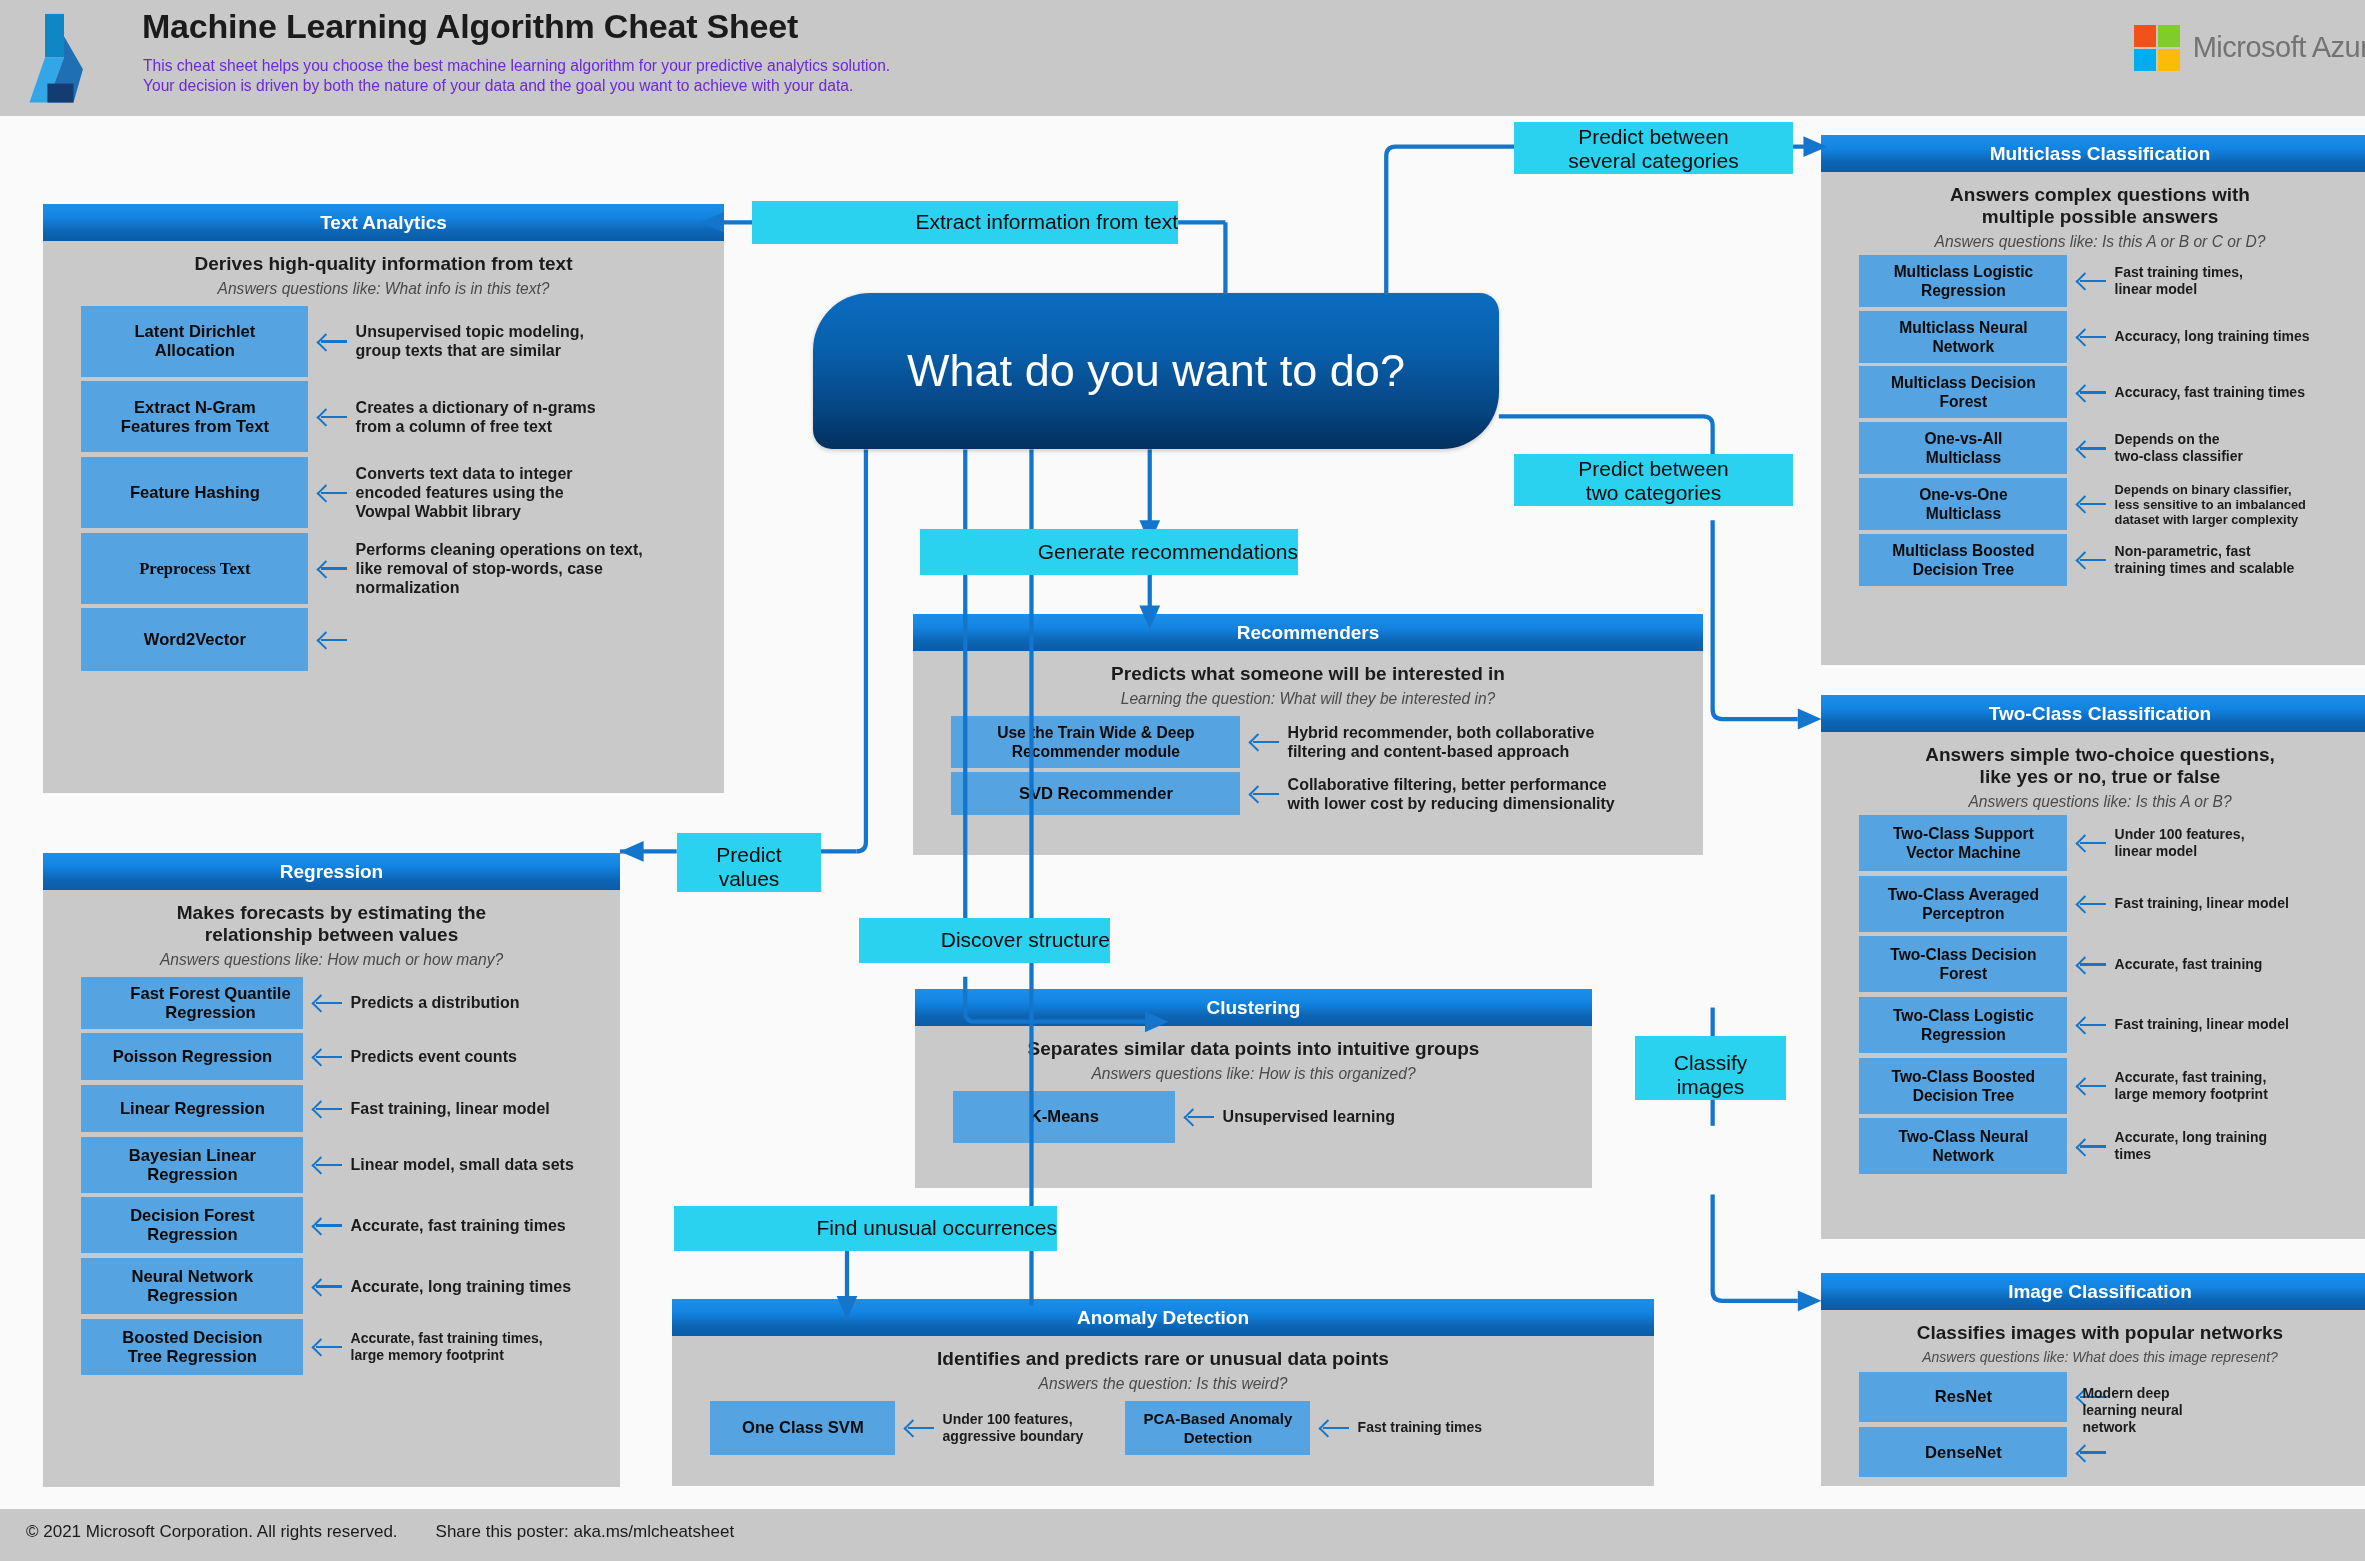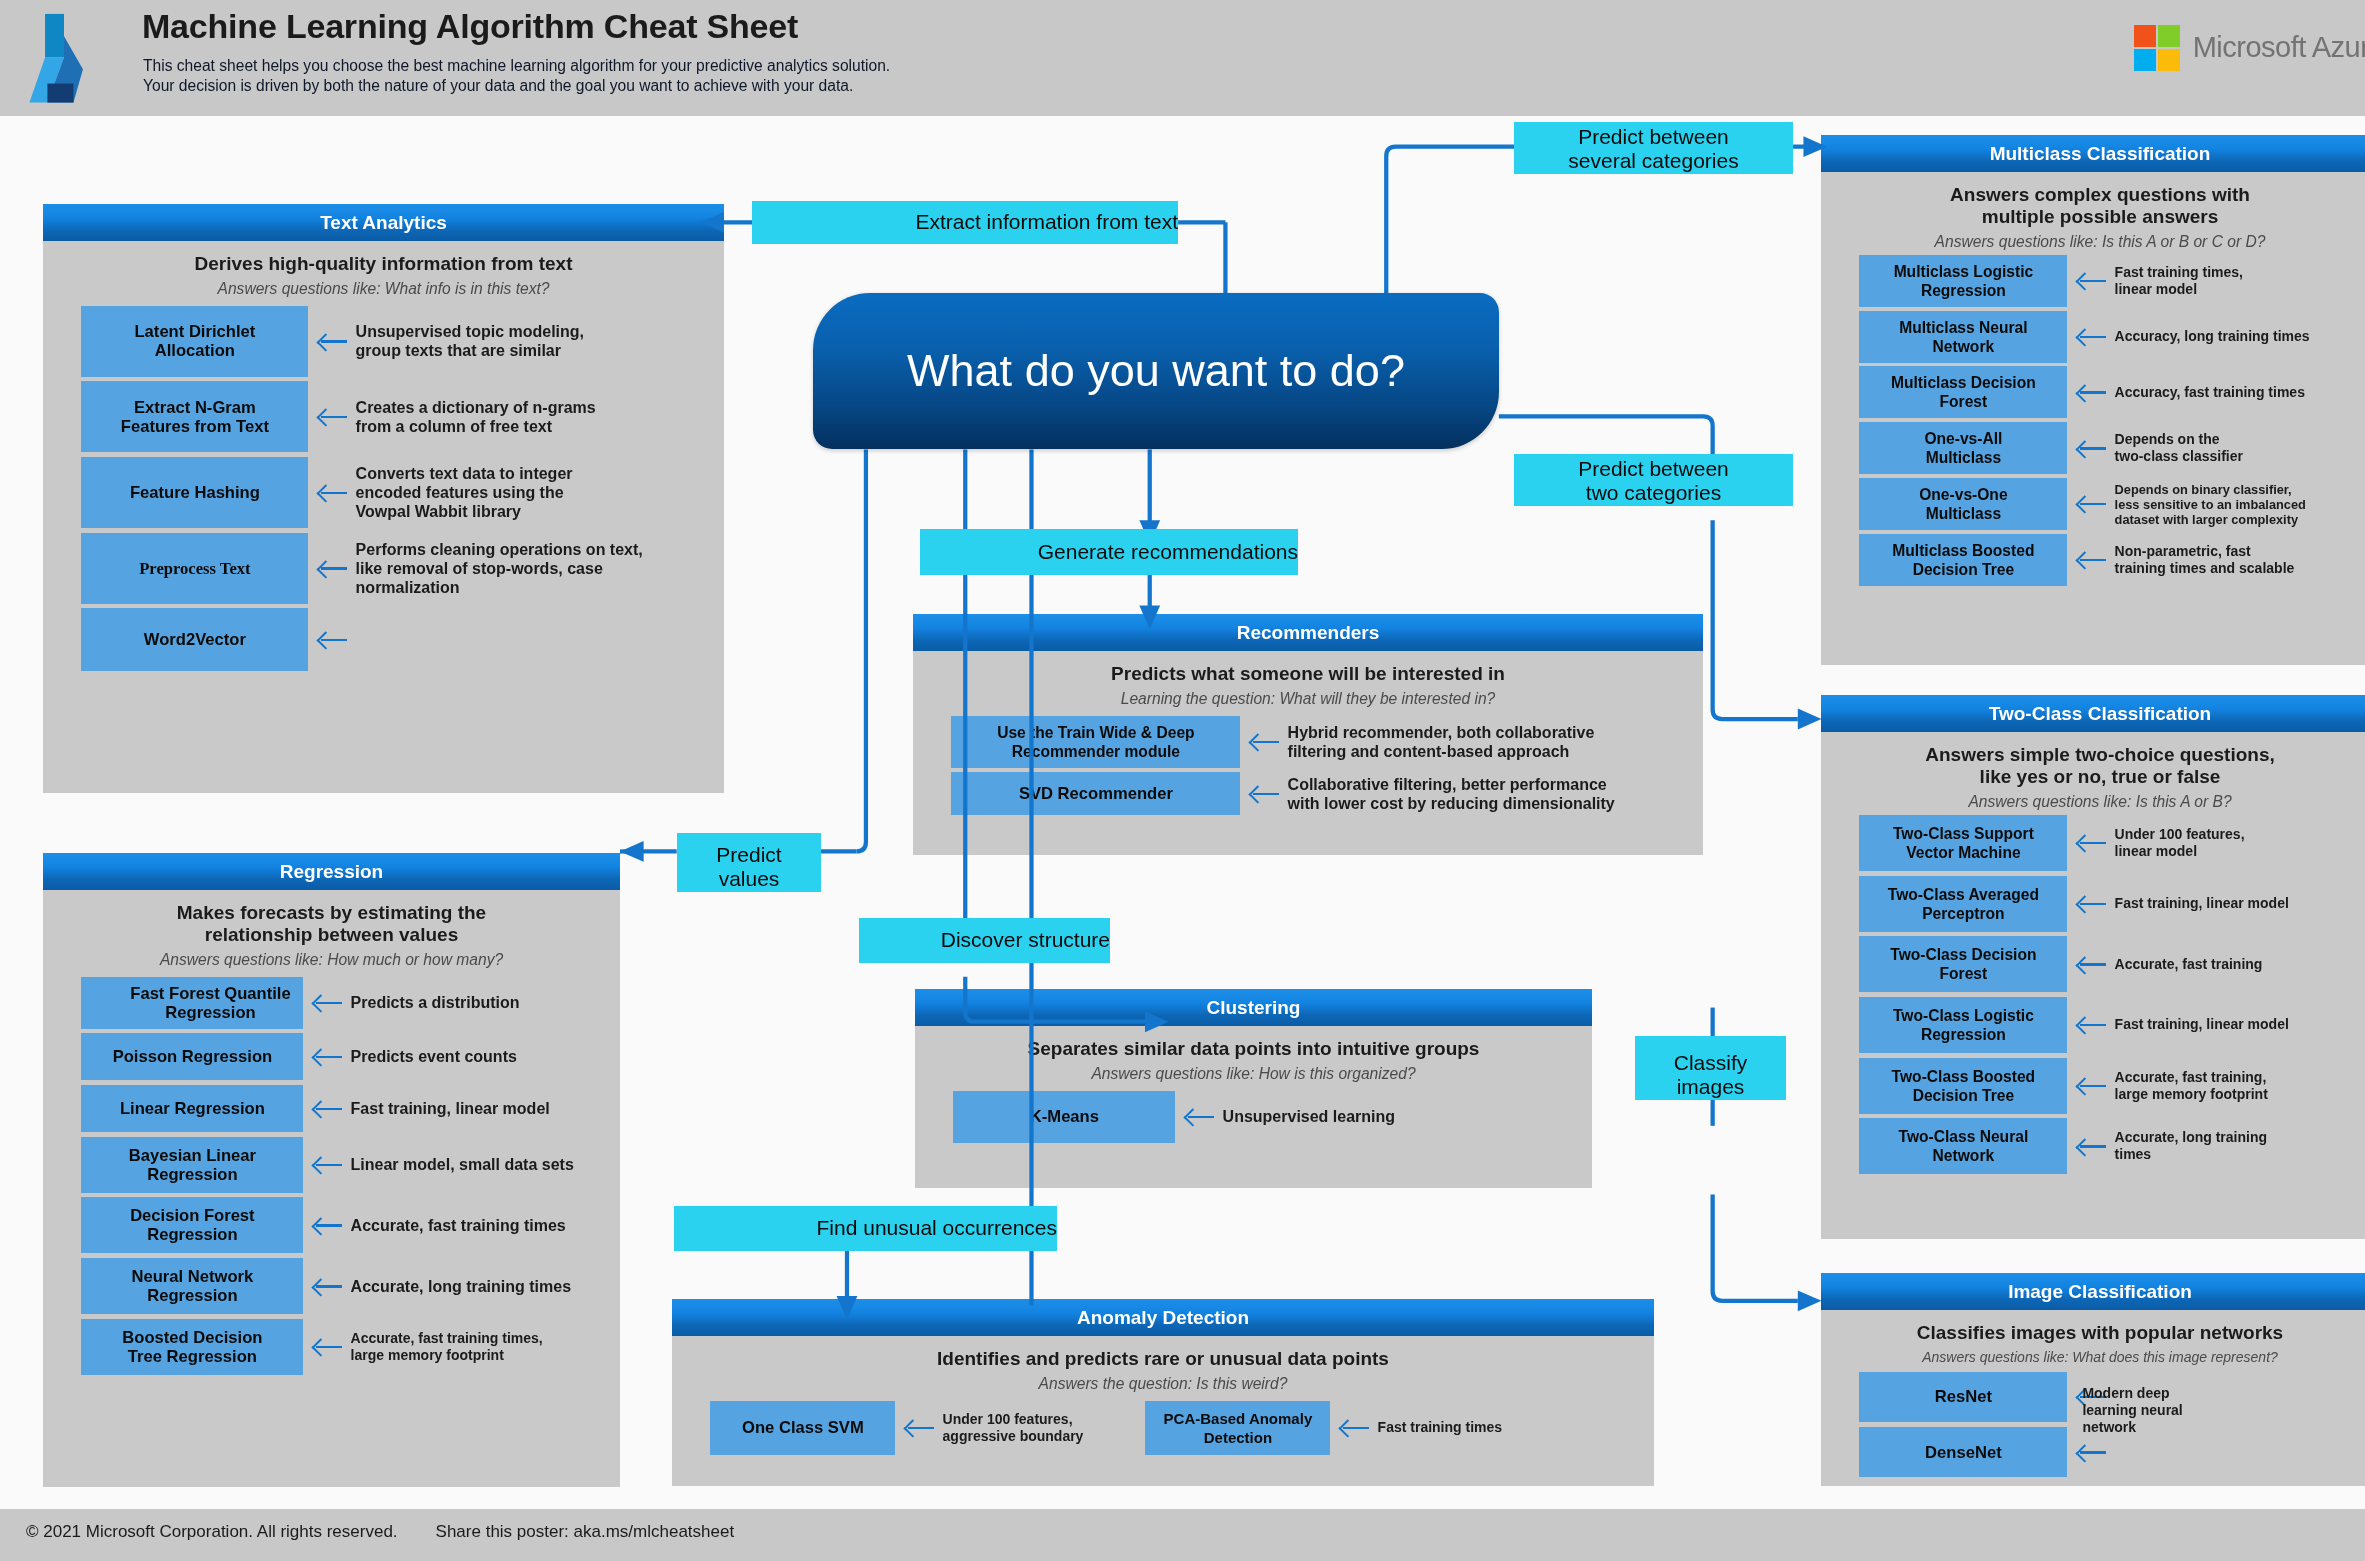--- a/index.html
+++ b/index.html
@@ -18,21 +18,21 @@
   }
   .azure-logo{
     position:absolute;left:19px;top:10.4px;width:90px;height:95px;
   }
   .hdr-title{
     position:absolute;left:142px;top:6.6px;
     font-size:34px;font-weight:bold;color:#1b1b1b;letter-spacing:-0.2px;
   }
   .hdr-sub{
     position:absolute;left:143px;top:56px;
-    font-size:15.6px;line-height:20px;color:#0f172a;
+    font-size:15.6px;line-height:20px;color:#6d28d9;
   }
   .ms-azure{
     position:absolute;right:28px;top:24.6px;display:flex;align-items:center;gap:12.3px;
   }
   .ms-squares{display:grid;grid-template-columns:22px 22px;grid-template-rows:22px 22px;gap:2.8px;}
   .ms-azure-text{font-size:29px;color:#737373;letter-spacing:-0.5px;}
 
   
   .footer{
     position:absolute;left:0;bottom:0;width:2413px;height:52px;background:#c8c8c8;
@@ -320,21 +320,21 @@
       </div>
     </div>
   </div>
 </div>
 
 <div class="panel" style="left:672px;top:1299px;width:982px;height:187px;">
   <div class="panel-title">Anomaly Detection</div>
   <div class="panel-body">
     <div class="panel-head ml">Identifies and predicts rare or unusual data points</div>
     <div class="panel-sub ml">Answers the question: Is this weird?</div>
-    <div class="rows" style="flex-direction:row;align-items:center;gap:20px;">
+    <div class="rows" style="flex-direction:row;align-items:center;">
       <div class="row">
         <div class="algo ml" style="width:185px;height:54px;">One Class SVM</div>
         <div class="arrow"></div>
         <div class="desc ml desc-sm">Under 100 features,<br>aggressive boundary</div>
       </div>
       <div class="row" style="margin-left:14px;">
         <div class="algo ml" style="width:185px;height:54px;font-size:15px;">PCA-Based Anomaly<br>Detection</div>
         <div class="arrow"></div>
         <div class="desc ml desc-sm">Fast training times</div>
       </div>

